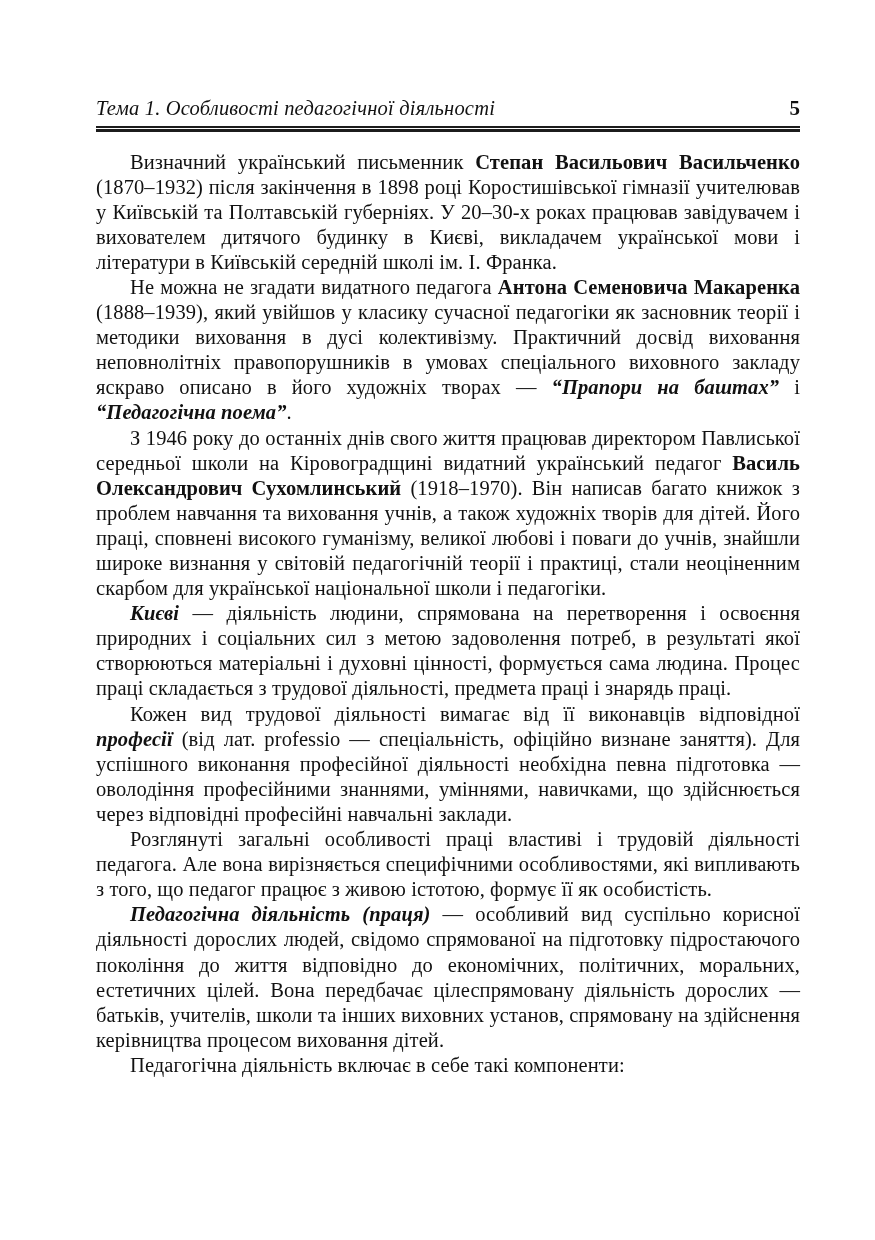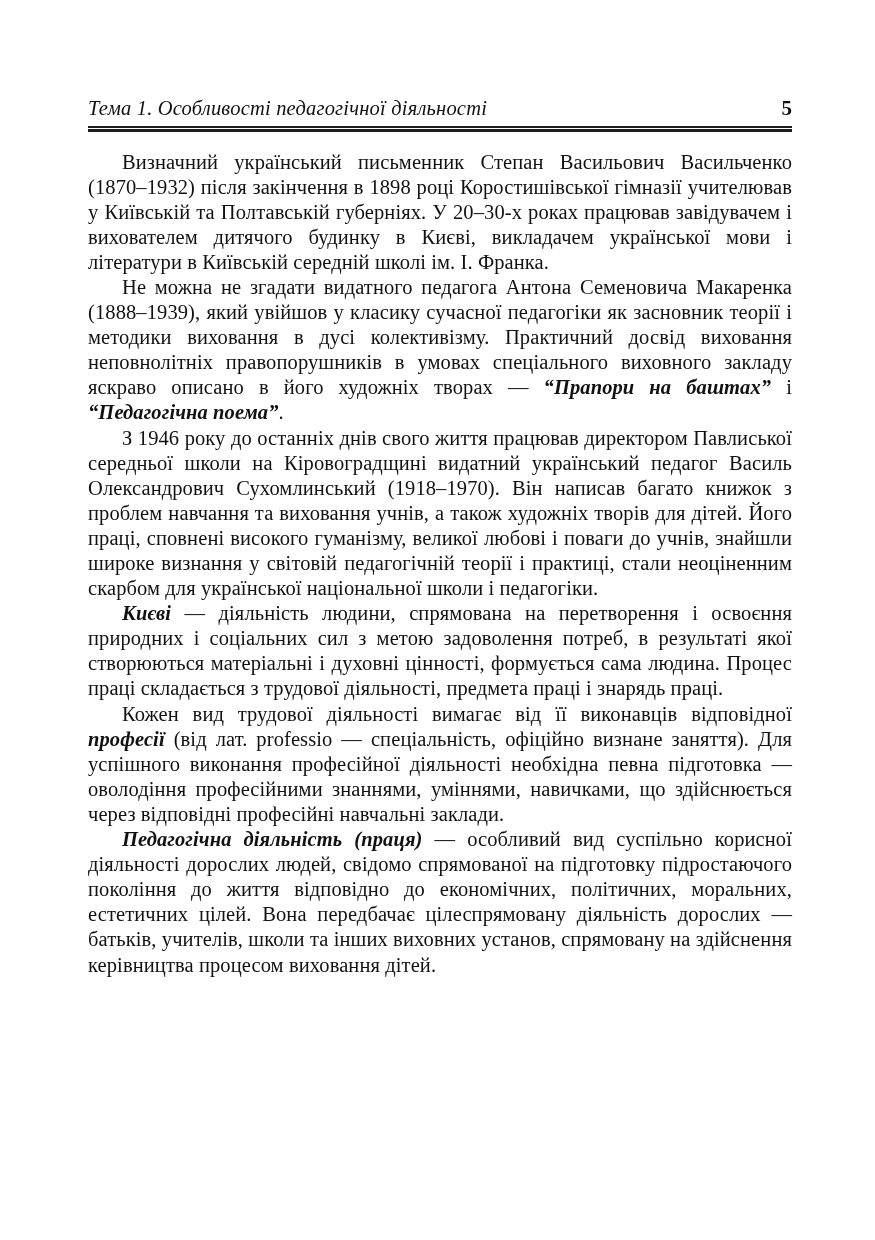--- a/index.html
+++ b/index.html
@@ -10,21 +10,21 @@
   body {
     width: 875px;
     height: 1240px;
     position: relative;
     font-family: "Liberation Serif", serif;
     color: #111111;
     overflow: hidden;
   }
   .page {
     position: absolute;
-    left: 88px;
+    left: 96px;
     top: 96px;
     width: 704px;
   }
   .header-row {
     display: flex;
     justify-content: space-between;
     align-items: baseline;
   }
   .header-title {
     font-style: italic;
@@ -51,36 +51,38 @@
     margin-top: 18px;
   }
   .para {
     margin: 0;
     font-size: 20.5px;
     line-height: 25.1px;
     text-align: justify;
     text-indent: 34px;
     letter-spacing: 0.1px;
   }
-  .seg-b  { font-weight: normal; }
+  .seg-b  { font-weight: bold; }
   .seg-bi { font-weight: bold; font-style: italic; margin-top: 9px; }
 </style>
 </head>
 <body>
 
 <div class="page">
   <div class="header-row">
     <span class="header-title">Тема 1. Особливості педагогічної діяльності</span>
     <span class="header-page-num">5</span>
   </div>
   <div class="header-rule">
     <div class="rule-thin"></div>
     <div class="rule-thick"></div>
   </div>
   <div class="text-body">
       <p class="para"><span>Визначний український письменник </span><span class="seg-b">Степан Васильович Васильченко</span><span> (1870–1932) після закінчення в 1898 році Коростишівської гімназії учителював у Київській та Полтавській губерніях. У 20–30-х роках працював завідувачем і вихователем дитячого будинку в Києві, викладачем української мови і літератури в Київській середній школі ім. І. Франка.</span></p>
       <p class="para"><span>Не можна не згадати видатного педагога </span><span class="seg-b">Антона Семеновича Макаренка</span><span> (1888–1939), який увійшов у класику сучасної педагогіки як засновник теорії і методики виховання в дусі колективізму. Практичний досвід виховання неповнолітніх правопорушників в умовах спеціального виховного закладу яскраво описано в його художніх творах — </span><span class="seg-bi">“Прапори на баштах”</span><span> і </span><span class="seg-bi">“Педагогічна поема”</span><span>.</span></p>
       <p class="para"><span>З 1946 року до останніх днів свого життя працював директором Павлиської середньої школи на Кіровоградщині видатний український педагог </span><span class="seg-b">Василь Олександрович Сухомлинський</span><span> (1918–1970). Він написав багато книжок з проблем навчання та виховання учнів, а також художніх творів для дітей. Його праці, сповнені високого гуманізму, великої любові і поваги до учнів, знайшли широке визнання у світовій педагогічній теорії і практиці, стали неоціненним скарбом для української національної школи і педагогіки.</span></p>
       <p class="para"><span class="seg-bi">Києві</span><span> — діяльність людини, спрямована на перетворення і освоєння природних і соціальних сил з метою задоволення потреб, в результаті якої створюються матеріальні і духовні цінності, формується сама людина. Процес праці складається з трудової діяльності, предмета праці і знарядь праці.</span></p>
       <p class="para"><span>Кожен вид трудової діяльності вимагає від її виконавців відповідної </span><span class="seg-bi">професії</span><span> (від лат. professio — спеціальність, офіційно визнане заняття). Для успішного виконання професійної діяльності необхідна певна підготовка — оволодіння професійними знаннями, уміннями, навичками, що здійснюється через відповідні професійні навчальні заклади.</span></p>
+      <p class="para"><span>Розглянуті загальні особливості праці властиві і трудовій діяльності педагога. Але вона вирізняється специфічними особливостями, які випливають з того, що педагог працює з живою істотою, формує її як особистість.</span></p>
       <p class="para"><span class="seg-bi">Педагогічна діяльність (праця)</span><span> — особливий вид суспільно корисної діяльності дорослих людей, свідомо спрямованої на підготовку підростаючого покоління до життя відповідно до економічних, політичних, моральних, естетичних цілей. Вона передбачає цілеспрямовану діяльність дорослих — батьків, учителів, школи та інших виховних установ, спрямовану на здійснення керівництва процесом виховання дітей.</span></p>
+      <p class="para"><span>Педагогічна діяльність включає в себе такі компоненти:</span></p>
     </div>
 </div>
 
 </body></html>

